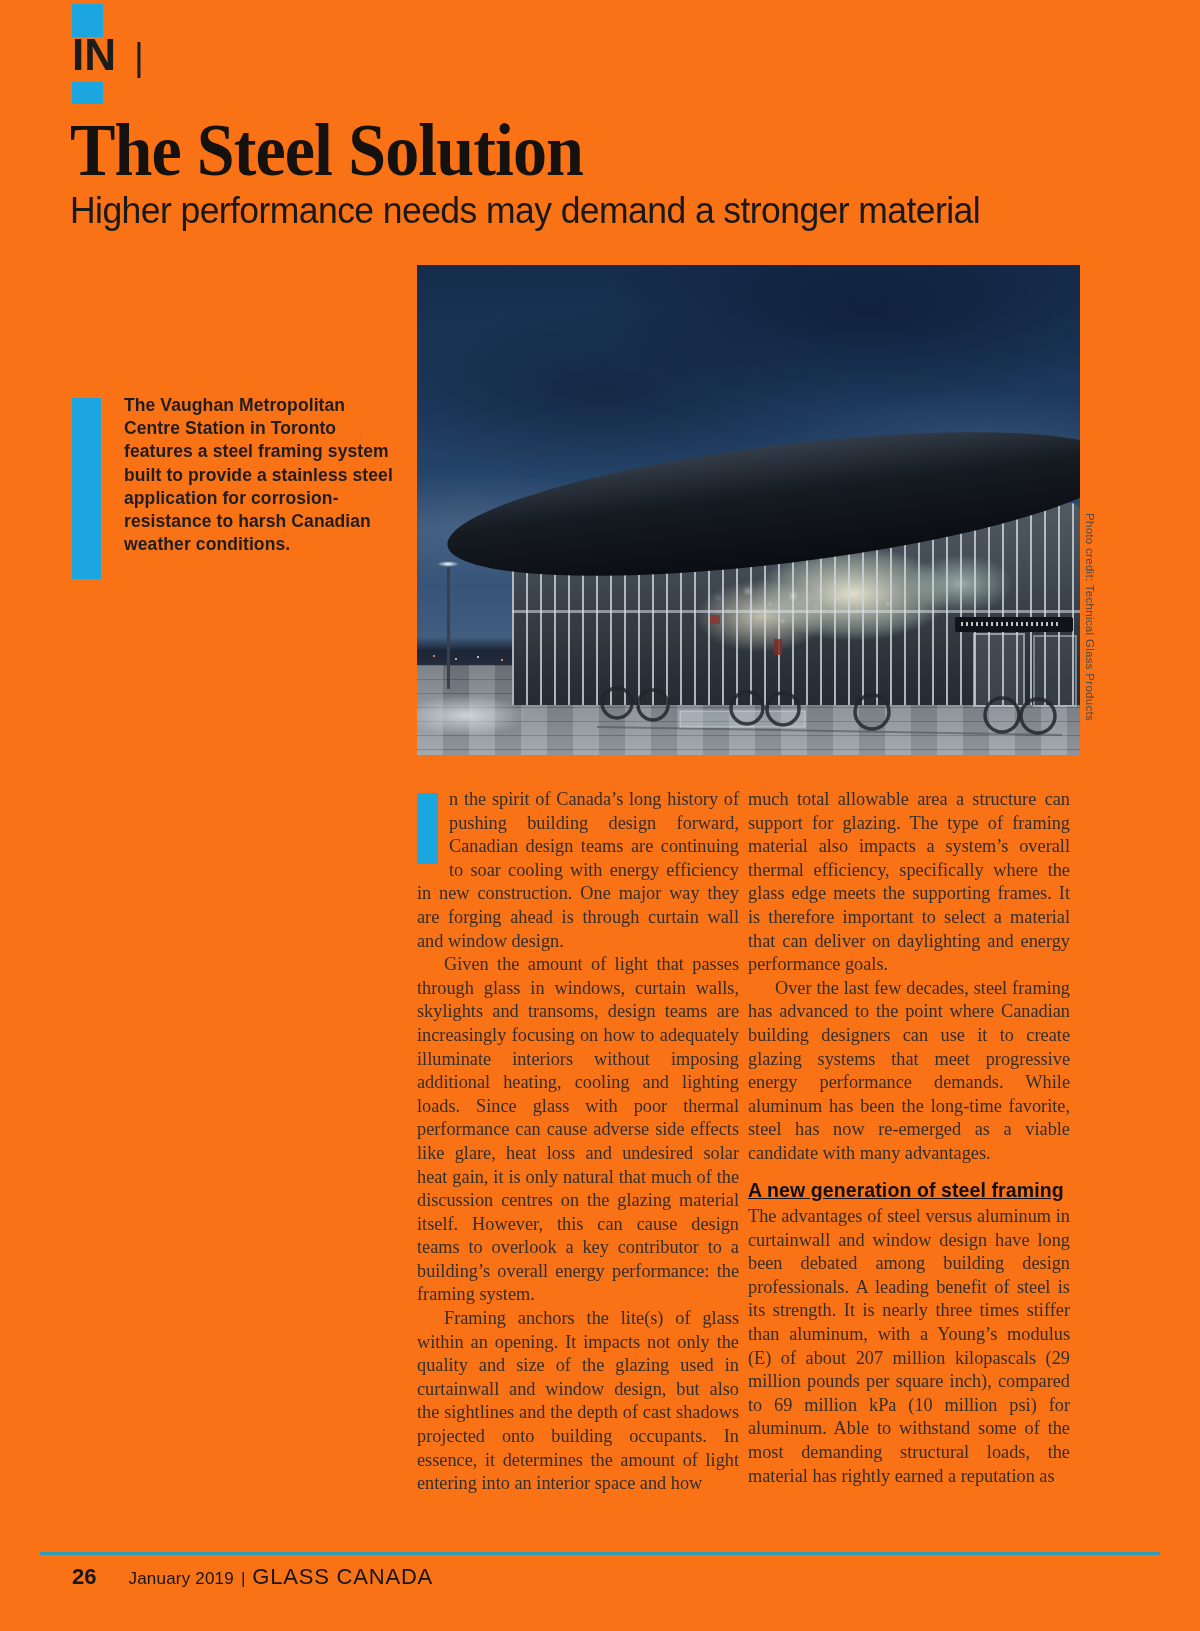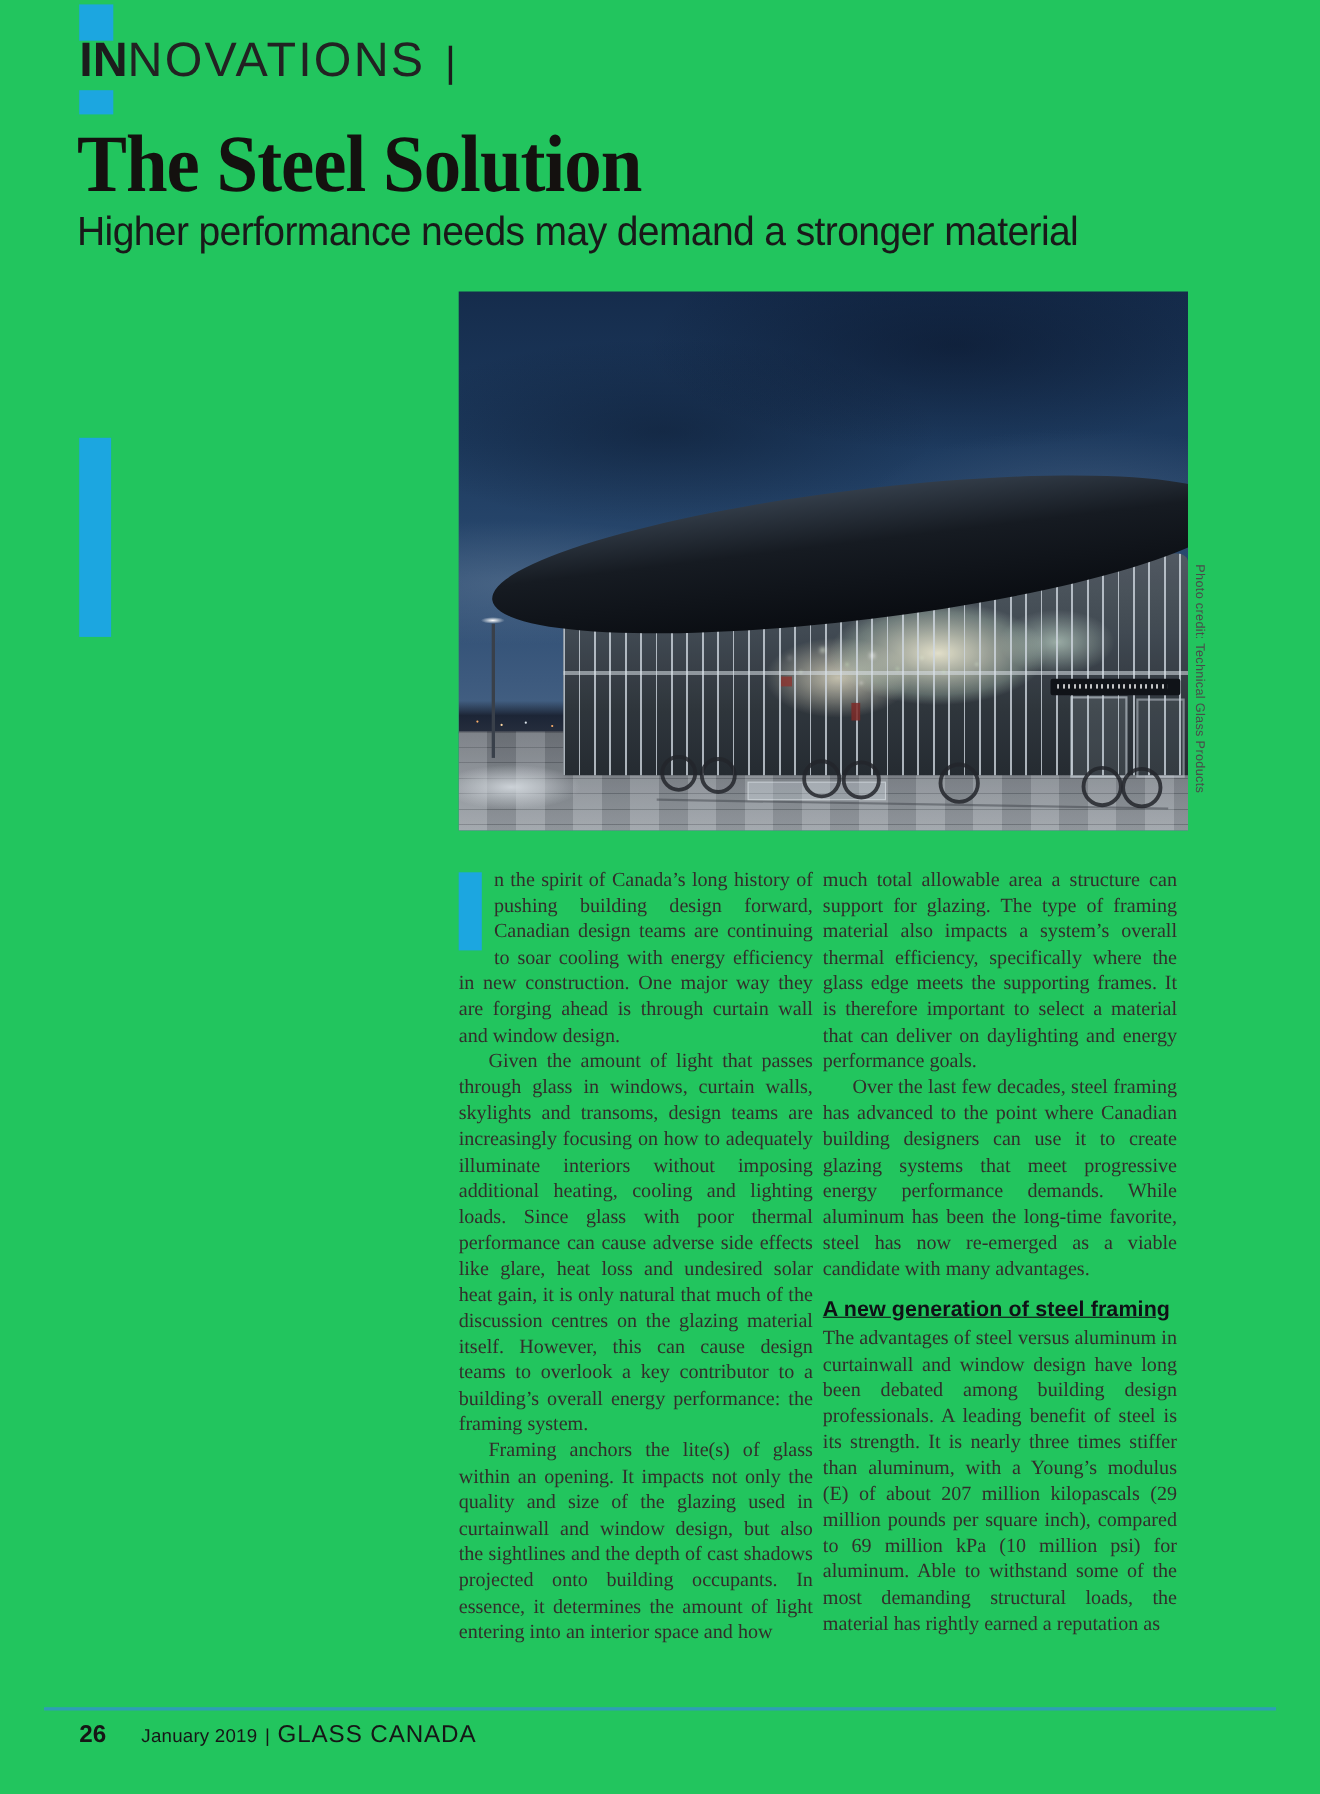--- a/index.html
+++ b/index.html
@@ -1,20 +1,20 @@
 <!DOCTYPE html>
 <html style="--blue: #1CA6E0; --teal: #2E9EB6;"><head>
 <meta charset="utf-8">
 <style>
   :root{
     --blue:#1CA6E0;
     --teal:#2E9EB6;
   }
   html,body{margin:0;padding:0;background:#ffffff;}
-  .page{position:relative;width:1200px;height:1631px;background:#22c55e;overflow:hidden;
+  .page{position:relative;width:1200px;height:1631px;background:#f97316;overflow:hidden;
         font-family:"Liberation Serif",serif;color:#332f2c;}
 
   
   .sq{position:absolute;background:var(--blue);}
   .sq-top{left:72px;top:4px;width:31px;height:33px;}
   .sq-bottom{left:72px;top:82px;width:31px;height:22px;}
   .brand{position:absolute;left:72px;top:30px;display:flex;align-items:baseline;
          font-family:"Liberation Sans",sans-serif;color:#1c1c1c;white-space:nowrap;}
   .brand-bold{font-size:44px;font-weight:700;letter-spacing:0;}
   .brand-rest{font-size:44px;font-weight:300;letter-spacing:2px;color:#222;}
@@ -118,28 +118,28 @@
 </style>
 </head>
 <body>
 
 <div class="page">
 
   <div class="sq sq-top"></div>
   <div class="sq sq-bottom"></div>
   <div class="brand">
     <span class="brand-bold">IN</span>
-      <span class="brand-rest">NOVATIONS</span>
     <span class="brand-divider">|</span>
   </div>
 
   <h1 class="title" style="margin:0;">The Steel Solution</h1>
   <div class="subtitle">Higher performance needs may demand a stronger material</div>
 
   <div class="caption-bar"></div>
+  <div class="caption">The Vaughan Metropolitan Centre Station in Toronto features a steel framing system built to provide a stainless steel application for corrosion-resistance to harsh Canadian weather conditions.</div>
 
   <div class="photo">
     <div class="ph-clouds"></div>
     <div class="ph-horizon"></div>
     <div class="ph-dots"></div>
     <div class="ph-plaza"></div>
     <div class="ph-snow"></div>
     <div class="ph-glass"></div>
     <div class="ph-glow"></div>
     <div class="ph-red1"></div>

